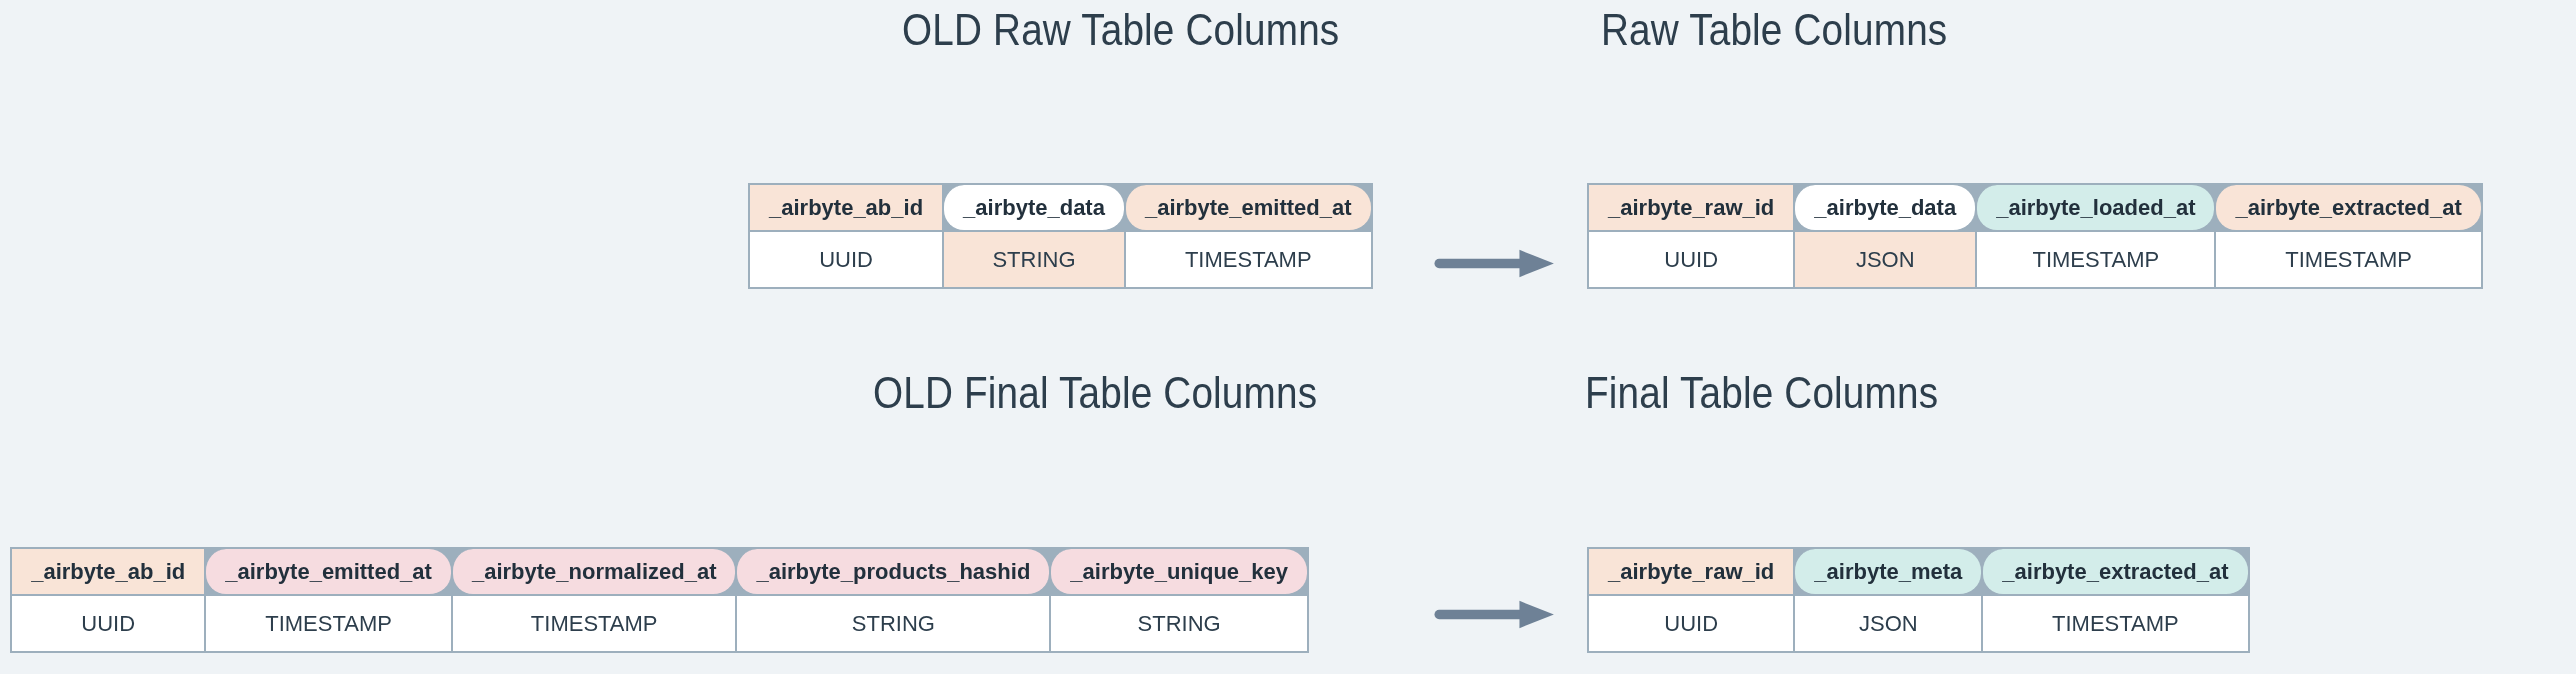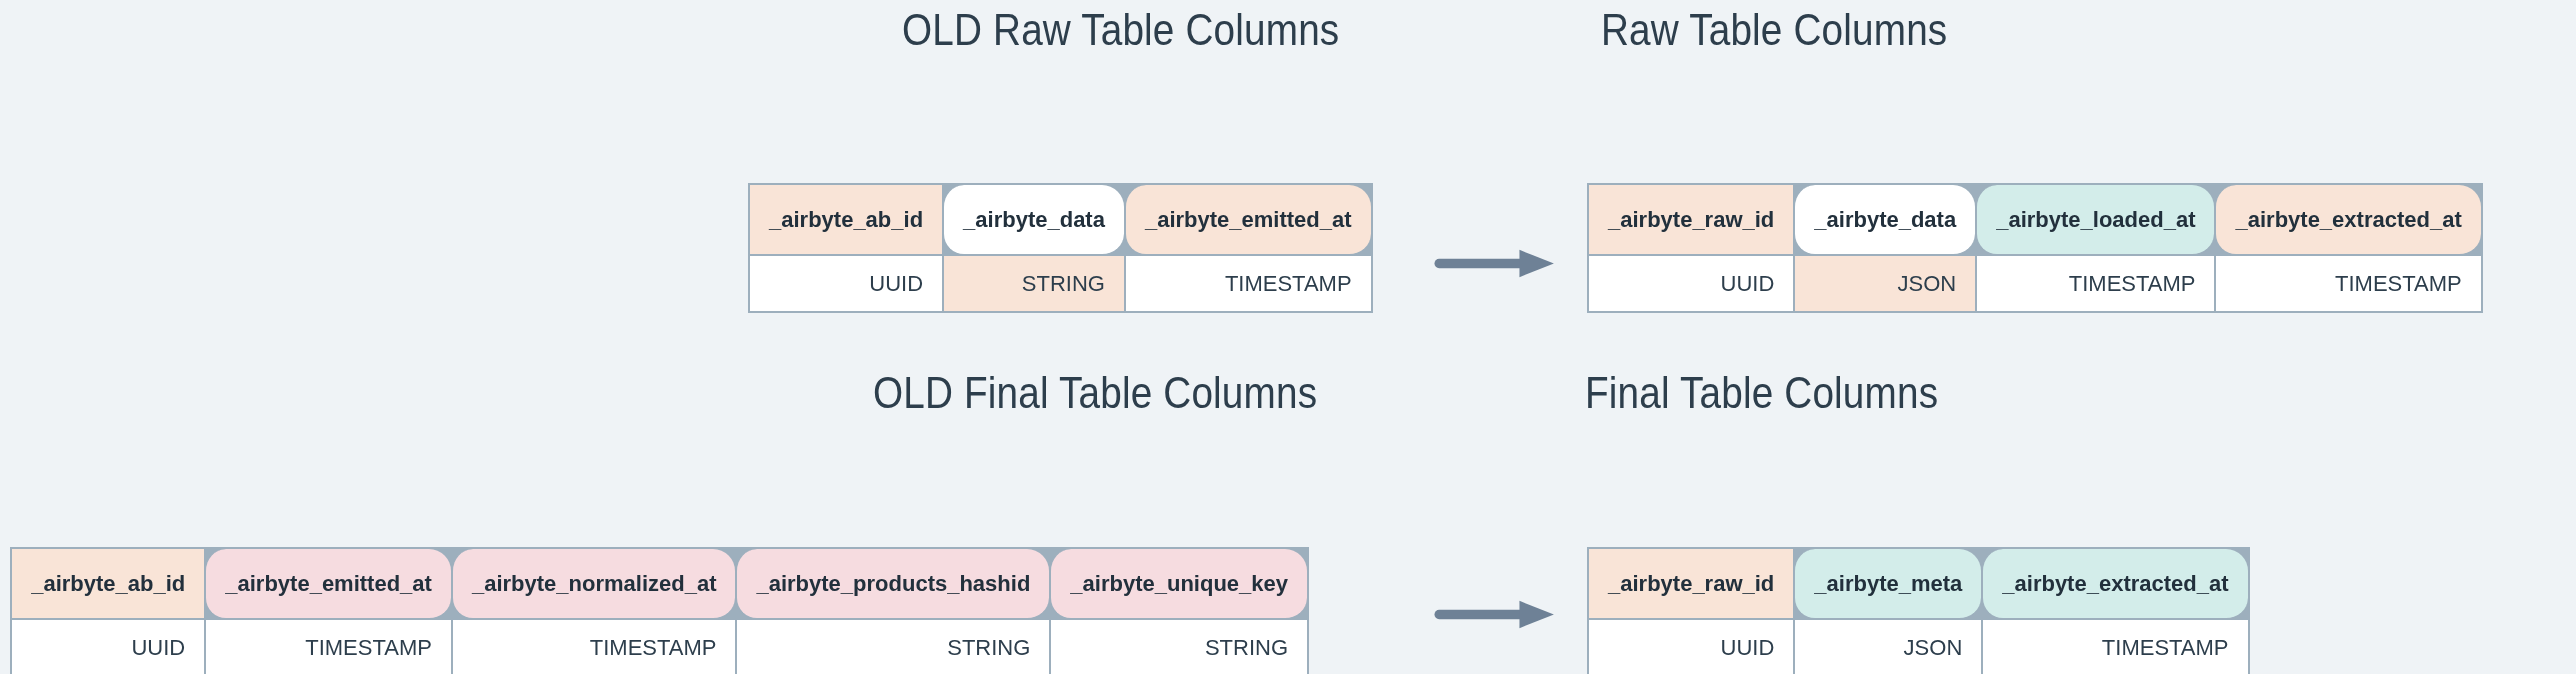--- a/index.html
+++ b/index.html
@@ -49,32 +49,32 @@
     border: 0;
     vertical-align: middle;
     text-align: center;
     white-space: nowrap;
   }
   .tbl tr.hdr td {
     height: 45px;
     font-size: 22px;
     font-weight: bold;
     color: #22303c;
-    padding: 12px 19px;
+    padding: 0 19px;
     border-bottom: 2.2px solid #9dafbd;
     transform: none;
   }
   .tbl tr.hdr td + td { border-left: 2.2px solid #9dafbd; border-radius: 22px; }
   .tbl tr.typ td {
     height: 55px;
     font-size: 22px;
     font-weight: 400;
     color: #2d3e4c;
     padding: 0 19px;
-    text-align: right;
+    text-align: center;
   }
   .tbl tr.typ td + td { border-left: 2.2px solid #9dafbd; }
 
   .hl-peach { background: #f9e4d7 !important; }
   .hl-teal  { background: #d3edea !important; margin-top: 24px; }
   .hl-pink  { background: #f6dce0 !important; }
   .hl-none  { background: #ffffff !important; }
 
   
   .arrow {

